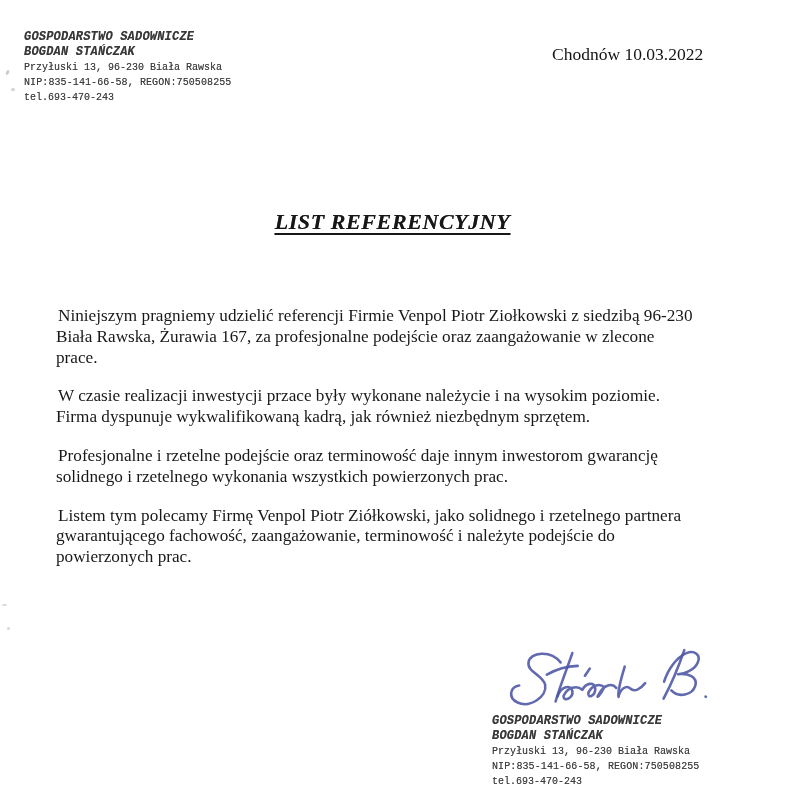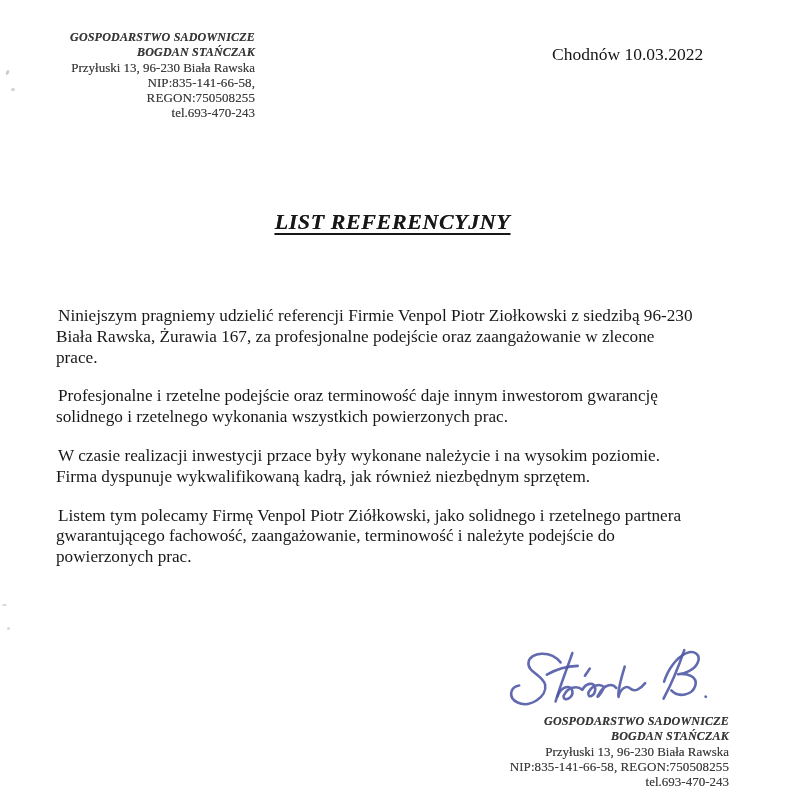--- a/index.html
+++ b/index.html
@@ -13,38 +13,37 @@
     height: 792px;
     background: #ffffff;
     overflow: hidden;
     font-family: "Liberation Serif", "DejaVu Serif", serif;
     color: #1a1a1a;
   }
 
   
   .stamp {
     position: absolute;
-    text-align: right;
-    font-family: Liberation Serif, serif;
+    text-align: left;
+    font-family: Liberation Mono, monospace;
     color: #3d3d3d;
     text-shadow: 0 0 0.5px rgba(70,70,70,0.65);
-    margin-left: 13px;
   }
   .stamp-top    { left: 24px;  top: 30px;  width: 218px; }
   .stamp-bottom { left: 492px; top: 714px; width: 224px; }
   .stamp-bold {
     font-weight: bold;
     font-style: italic;
     font-size: 12px;
     line-height: 15px;
     letter-spacing: 0.2px;
     color: #383838;
   }
   .stamp-reg {
-    font-size: 13px;
+    font-size: 10px;
     line-height: 15px;
   }
   .stamp-reg.nip { letter-spacing: 0.1px; }
 
   
   .date {
     position: absolute;
     left: 552px;
     top: 44px;
     font-size: 17.5px;
@@ -128,24 +127,24 @@
   <div class="date">Chodnów 10.03.2022</div>
 
   <div class="title-row">
     <span class="title">LIST REFERENCYJNY</span>
   </div>
 
   <div class="body-text">
     <p class="para">Niniejszym pragniemy udzielić referencji Firmie Venpol Piotr Ziołkowski z siedzibą 96-230
 Biała Rawska, Żurawia 167, za profesjonalne podejście oraz zaangażowanie w zlecone
 prace.</p>
+    <p class="para">W czasie realizacji inwestycji przace były wykonane należycie i na wysokim poziomie.
+Firma dyspunuje wykwalifikowaną kadrą, jak również niezbędnym sprzętem.</p>
     <p class="para">Profesjonalne i rzetelne podejście oraz terminowość daje innym inwestorom gwarancję
 solidnego i rzetelnego wykonania wszystkich powierzonych prac.</p>
-    <p class="para">W czasie realizacji inwestycji przace były wykonane należycie i na wysokim poziomie.
-Firma dyspunuje wykwalifikowaną kadrą, jak również niezbędnym sprzętem.</p>
     <p class="para">Listem tym polecamy Firmę Venpol Piotr Ziółkowski, jako solidnego i rzetelnego partnera
 gwarantującego fachowość, zaangażowanie, terminowość i należyte podejście do
 powierzonych prac.</p>
   </div>
 
   <svg class="signature" viewBox="0 0 232 78" xmlns="http://www.w3.org/2000/svg">
     <g fill="none" stroke-width="2.6" stroke-linecap="round" stroke-linejoin="round" stroke="#4b54a4">
 
       <path d="M64 22 C54 9, 34 11, 32 21 C30 31, 46 34, 48 44 C50 56, 32 67, 20 61 C10 56, 13 45, 22 44"></path>
 

